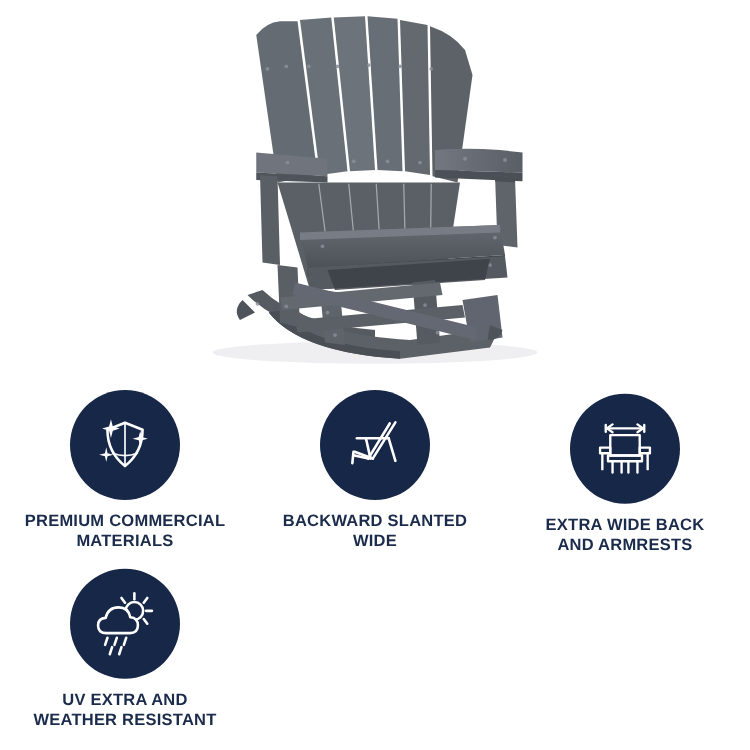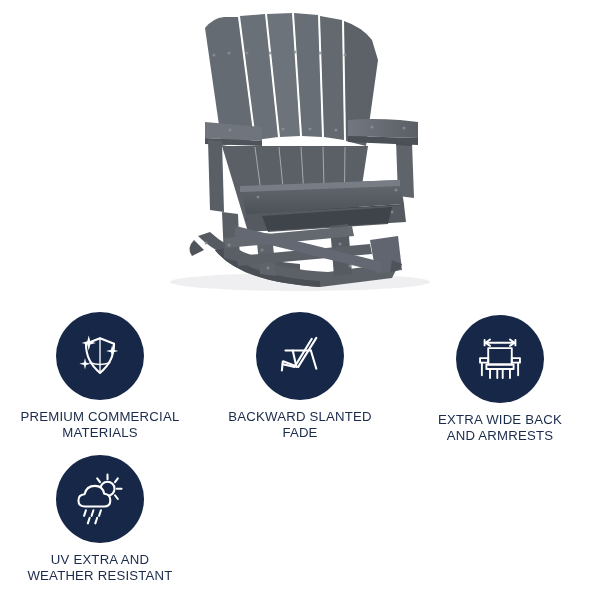--- a/index.html
+++ b/index.html
@@ -37,21 +37,21 @@
     width:88px;height:88px;border-radius:50%;
     background:#162747;
     display:flex;align-items:center;justify-content:center;
     flex:0 0 auto;
   }
   .badge svg{display:block;}
   .flabel{
     margin-top:9px;
     color:#1b2b4b;
     font-size:13.2px;
-    font-weight:normal;
+    font-weight:bold;
     letter-spacing:0.2px;
     line-height:16px;
     text-align:center;
     white-space:pre-line;
     font-family:"Liberation Sans", sans-serif;
   }
 </style>
 </head>
 <body>
 
@@ -220,21 +220,21 @@
 
             <path d="M16 26 L44 26"></path>
 
             <path d="M24 26 L28 44"></path>
 
             <path d="M44 26 L50 46"></path>
           </g>
         </svg>
       </div>
       <div class="flabel">BACKWARD SLANTED
-FADE</div>
+WIDE</div>
     </div>
 
     <div class="feature row2">
       <div class="badge">
         <svg width="58" height="58" viewBox="0 0 64 64">
           <g fill="none" stroke="#ffffff" stroke-width="2.1" stroke-linejoin="round" stroke-linecap="round">
 
             <path d="M15 11 L15 17"></path>
             <path d="M49 11 L49 17"></path>
             <path d="M16 14 L48 14"></path>

